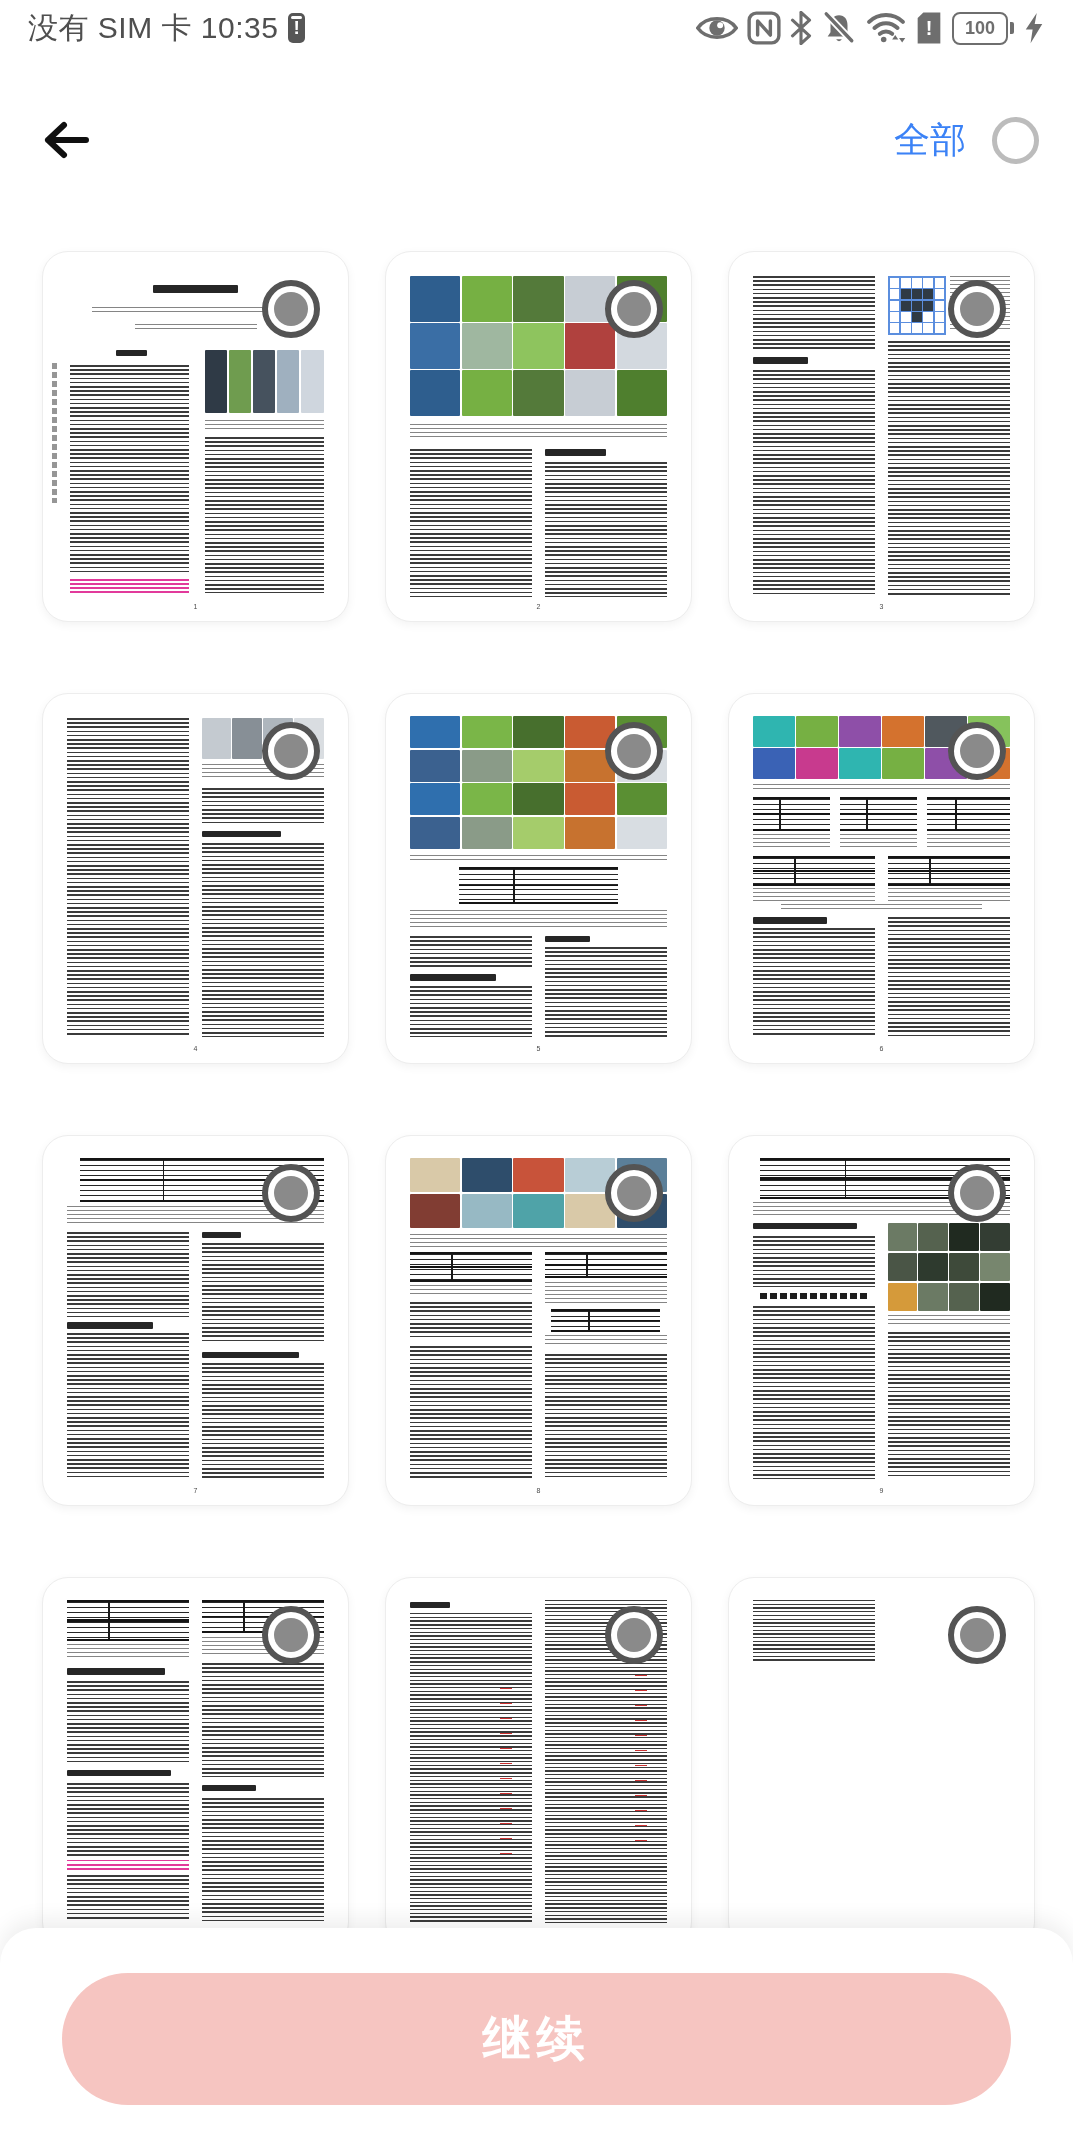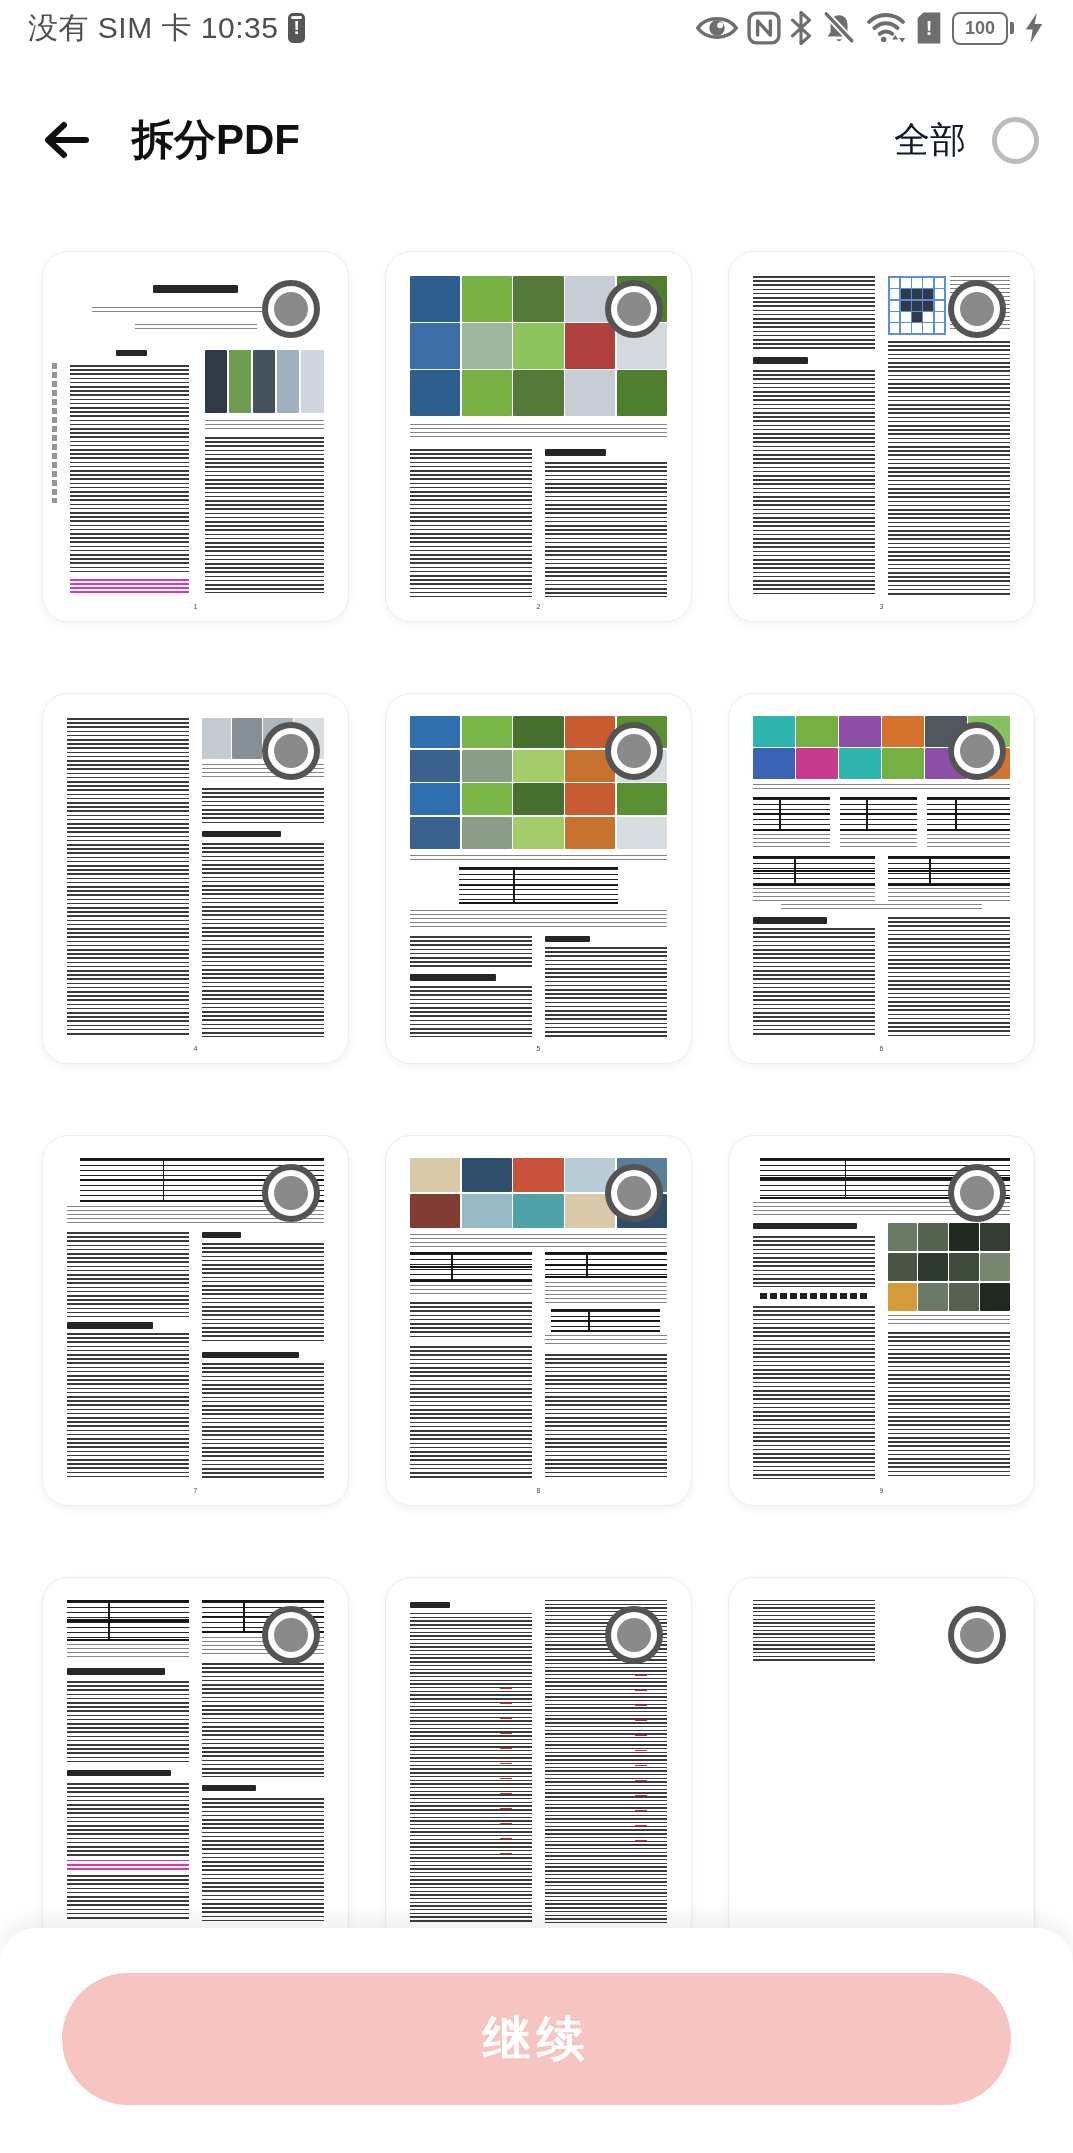--- a/index.html
+++ b/index.html
@@ -19,21 +19,21 @@
   .sb-right svg{display:block;}
   .battery-shell{display:flex;align-items:center;gap:2px;}
   .battery-body{border:2.5px solid #6e6e6e;border-radius:8px;width:52px;height:29px;
     display:flex;align-items:center;justify-content:center;color:#6e6e6e;font-size:18px;font-weight:600;}
   .battery-nub{width:4px;height:12px;background:#6e6e6e;border-radius:0 2px 2px 0;}
   
   .header{position:absolute;top:90px;left:0;right:0;height:100px;display:flex;align-items:center;}
   .back-btn{margin-left:40px;width:52px;height:46px;display:flex;align-items:center;}
   .page-title{margin-left:40px;font-size:42px;font-weight:700;color:#101010;}
   .hdr-spacer{flex:1;}
-  .select-all-label{font-size:36px;color:#0f172a;}
+  .select-all-label{font-size:36px;color:#3b82f6;}
   .select-all-circle{margin-left:26px;margin-right:34px;width:47px;height:47px;border-radius:50%;
     border:5px solid var(--ring-light,#bcbcbc);background:#fff;box-sizing:border-box;}
   
   .grid{position:absolute;top:251px;left:42px;right:38px;
     display:grid;grid-template-columns:repeat(3,1fr);grid-auto-rows:371px;gap:71px 36px;}
   .card{position:relative;background:#fff;border:1.5px solid #ededed;border-radius:26px;
     box-shadow:0 3px 10px rgba(0,0,0,.05);overflow:hidden;}
   .page{position:absolute;inset:0;}
   .blk{position:absolute;}
   .lines{background:repeating-linear-gradient(#3b3b3b 0 1.6px,transparent 1.6px 4.2px);}
@@ -118,21 +118,20 @@
     </svg>
   </div>
 </div>
 
 <div class="header">
   <div class="back-btn">
     <svg width="52" height="46" viewBox="0 0 52 46">
       <path d="M46 23 H8 M8 23 L24 8 M8 23 L24 38" fill="none" stroke="#101010" stroke-width="6" stroke-linecap="round" stroke-linejoin="round"></path>
     </svg>
   </div>
-  <div class="page-title">拆分PDF</div>
   <div class="hdr-spacer"></div>
   <div class="select-all-label">全部</div>
   <div class="select-all-circle"></div>
 </div>
 
 <div class="grid" id="grid">
     <div class="card">
       <div class="page">
         <div class="blk sideways" style="left: 3%; top: 30%; width: 1.6%; height: 38%;"></div>
         <div class="blk heading" style="left: 36%; top: 9%; width: 28%; height: 2%;"></div>

